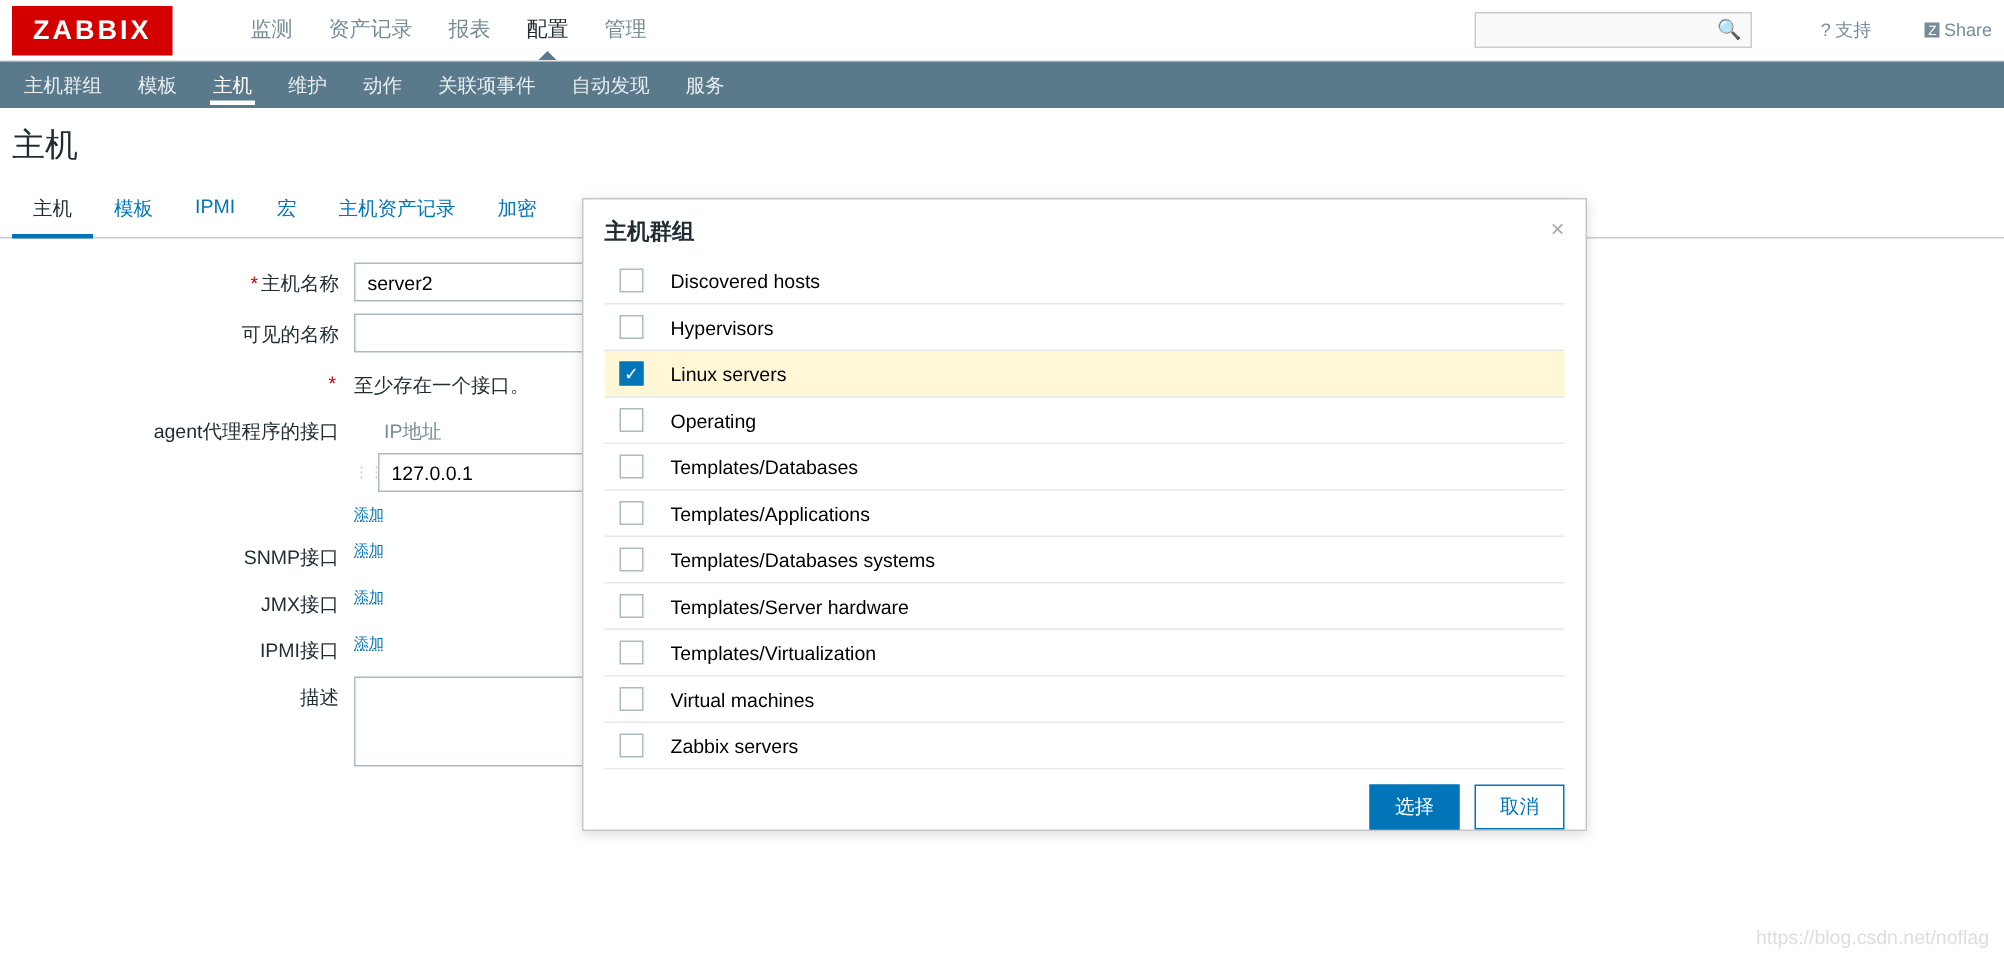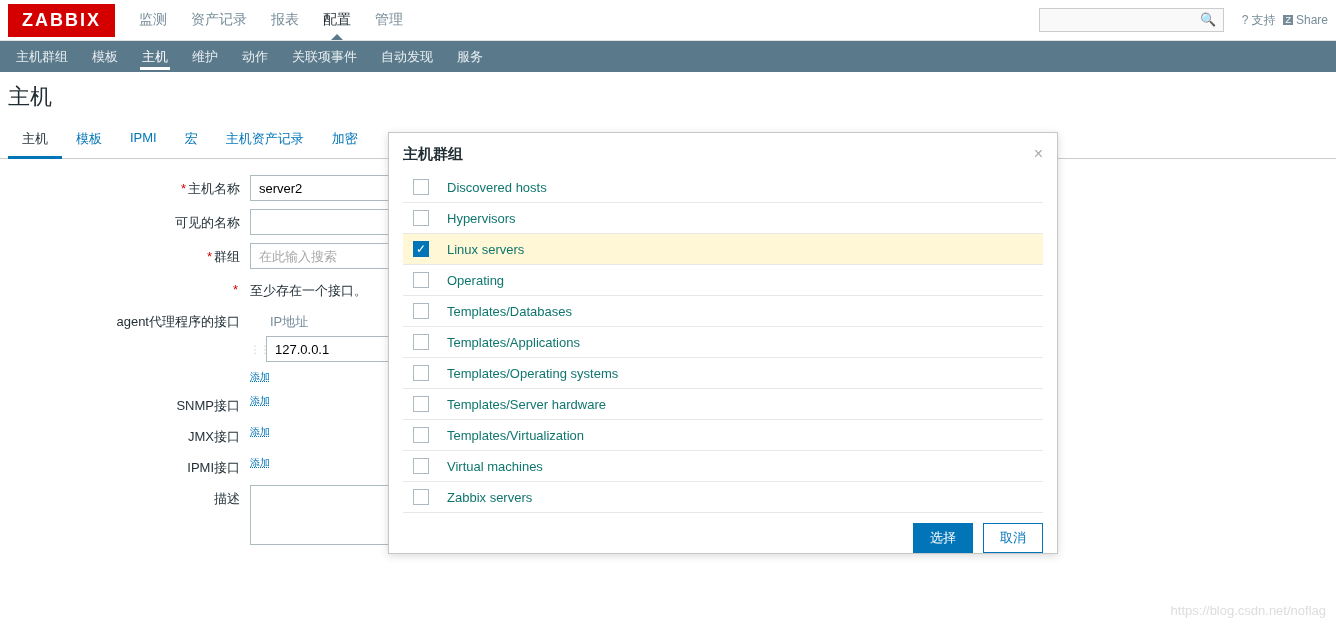--- a/index.html
+++ b/index.html
@@ -1,19 +1,19 @@
 <!DOCTYPE html>
 <html><head>
 <meta charset="utf-8">
 <style>
 * { box-sizing: border-box; margin: 0; padding: 0; }
 body { font-family: Arial, Helvetica, sans-serif; font-size: 13px; color: #1f2c33; background: #fff; width: 1336px; height: 638px; overflow: hidden; position: relative; }
 
 
-.topnav { background: #fff; height: 41px; display: flex; align-items: center; padding: 0 8px; border-bottom: 1px solid #e0e0e0; }
+.topnav { background: #fff; height: 41px; display: flex; align-items: center; padding: 0 8px; border-bottom: 1px solid #e0e0e0; gap: 28px; }
 .logo { background: #d40000; color: #fff; font-weight: bold; padding: 6px 14px; font-size: 18px; letter-spacing: 2px; margin-right: 12px; }
 .topnav-item { padding: 10px 12px; color: #768d99; cursor: pointer; font-size: 14px; position: relative; }
 .topnav-item.active { color: #1f2c33; font-weight: 500; text-align: right; }
 .topnav-item.active::after { content: ""; position: absolute; bottom: -1px; left: 50%; transform: translateX(-50%); width: 0; height: 0; border-left: 6px solid transparent; border-right: 6px solid transparent; border-bottom: 6px solid #5a7a8c; }
 .topnav-spacer { flex: 1; }
 .search-box { width: 185px; height: 24px; border: 1px solid #ccc; background: #f9f9f9; position: relative; margin-right: 10px; }
 .search-box .sicon { position: absolute; right: 6px; top: 3px; color: #888; font-size: 13px; }
 .support, .share { color: #768d99; font-size: 12px; margin-left: 8px; display: flex; align-items: center; gap: 3px; cursor: pointer; }
 
 
@@ -24,21 +24,21 @@
 
 
 .page-header { padding: 10px 8px; font-size: 22px; color: #1f2c33; }
 
 
 .tabs { display: flex; border-bottom: 1px solid #ccc; padding: 0 8px; }
 .tab { padding: 8px 14px; color: #0275b8; cursor: pointer; font-size: 13px; }
 .tab.active { color: #1f2c33; border-bottom: 3px solid #0275b8; margin-bottom: -1px; }
 
 
-.form-area { padding: 16px 18px; }
+.form-area { padding: 16px 4px; }
 .form-row { display: flex; align-items: flex-start; margin-bottom: 8px; }
 .form-label { width: 232px; text-align: right; padding-right: 10px; padding-top: 5px; font-size: 13px; color: #1f2c33; }
 .form-label .req { color: #d40000; margin-right: 2px; }
 .form-field { flex: 1; }
 .text-input { width: 340px; height: 26px; border: 1px solid #acbbc2; padding: 0 8px; font-size: 13px; }
 .text-input::placeholder { color: #a9a9a9; }
 .static-text { color: #1f2c33; font-size: 13px; padding-top: 5px; }
 .add-link { color: #0275b8; text-decoration: underline dotted; cursor: pointer; font-size: 10px; }
 .ip-header { padding: 5px 20px; color: #768d99; font-size: 13px; }
 .ip-row { display: flex; align-items: center; gap: 6px; }
@@ -49,28 +49,28 @@
 
 .modal { position: absolute; top: 132px; left: 388px; width: 670px; background: #fff; border: 1px solid #c7c7c7; box-shadow: 0 2px 8px rgba(0,0,0,0.15); display: flex; flex-direction: column; max-height: 520px; }
 .modal-header { padding: 12px 14px 8px; font-size: 15px; font-weight: bold; color: #1f2c33; display: flex; justify-content: space-between; }
 .modal-close { color: #aaa; cursor: pointer; font-size: 16px; font-weight: normal; }
 .modal-body { flex: 1; overflow-y: auto; padding: 0 14px; }
 .group-row { display: flex; align-items: center; padding: 7px 10px; border-bottom: 1px solid #e8e8e8; }
 .group-row.header-row { font-weight: normal; color: #1f2c33; }
 .group-row.selected { background: #fff7d6; }
 .chk { width: 16px; height: 16px; border: 1px solid #acbbc2; margin-right: 18px; cursor: pointer; display: inline-flex; align-items: center; justify-content: center; background: #fff; }
 .chk.checked { background: #0275b8; border-color: #0275b8; color: #fff; font-size: 12px; }
-.group-name { color: #0f766e; cursor: pointer; font-size: 13px; }
+.group-name { color: #000000; cursor: pointer; font-size: 13px; }
 .group-row.header-row .group-name { color: #1f2c33; }
 .modal-footer { display: flex; justify-content: flex-end; gap: 10px; padding: 10px 14px 0; border-top: none; }
 .btn { padding: 5px 16px; font-size: 13px; cursor: pointer; border: 1px solid; }
 .btn-primary { background: #0275b8; color: #fff; border-color: #0275b8; }
 .btn-secondary { background: #fff; color: #0275b8; border-color: #0275b8; }
 
-.watermark { position: absolute; bottom: 20px; right: 10px; color: #ddd; font-size: 13px; pointer-events: none; }
+.watermark { position: absolute; bottom: 6px; right: 10px; color: #ddd; font-size: 13px; pointer-events: none; }
 </style>
 </head>
 <body>
 
 <div class="topnav">
   <div class="logo">ZABBIX</div>
   <div id="topnav-items" style="display: flex;">
       <span class="topnav-item">监测</span>
       <span class="topnav-item">资产记录</span>
       <span class="topnav-item">报表</span>
@@ -116,24 +116,20 @@
 <div class="form-area">
   <div class="form-row">
     <div class="form-label"><span class="req">*</span><span>主机名称</span></div>
     <div class="form-field"><input class="text-input" value="server2" style=""></div>
   </div>
   <div class="form-row">
     <div class="form-label">可见的名称</div>
     <div class="form-field"><input class="text-input" value="" style=""></div>
   </div>
   <div class="form-row">
-    <div class="form-label"><span class="req">*</span><span>群组</span></div>
-    <div class="form-field"><input class="text-input" placeholder="在此输入搜索" style=""></div>
-  </div>
-  <div class="form-row">
     <div class="form-label"><span class="req">*</span></div>
     <div class="form-field static-text">至少存在一个接口。</div>
   </div>
   <div class="form-row">
     <div class="form-label">agent代理程序的接口</div>
     <div class="form-field">
       <div class="ip-header">IP地址</div>
       <div class="ip-row">
         <span class="drag-handle">⋮⋮</span>
         <input class="ip-input" value="127.0.0.1" style="">
@@ -185,21 +181,21 @@
         <div class="group-row">
           <span class="chk"></span>
           <span class="group-name">Templates/Databases</span>
         </div>
         <div class="group-row">
           <span class="chk"></span>
           <span class="group-name">Templates/Applications</span>
         </div>
         <div class="group-row">
           <span class="chk"></span>
-          <span class="group-name">Templates/Operating systems</span>
+          <span class="group-name">Templates/Databases systems</span>
         </div>
         <div class="group-row">
           <span class="chk"></span>
           <span class="group-name">Templates/Server hardware</span>
         </div>
         <div class="group-row">
           <span class="chk"></span>
           <span class="group-name">Templates/Virtualization</span>
         </div>
         <div class="group-row">

